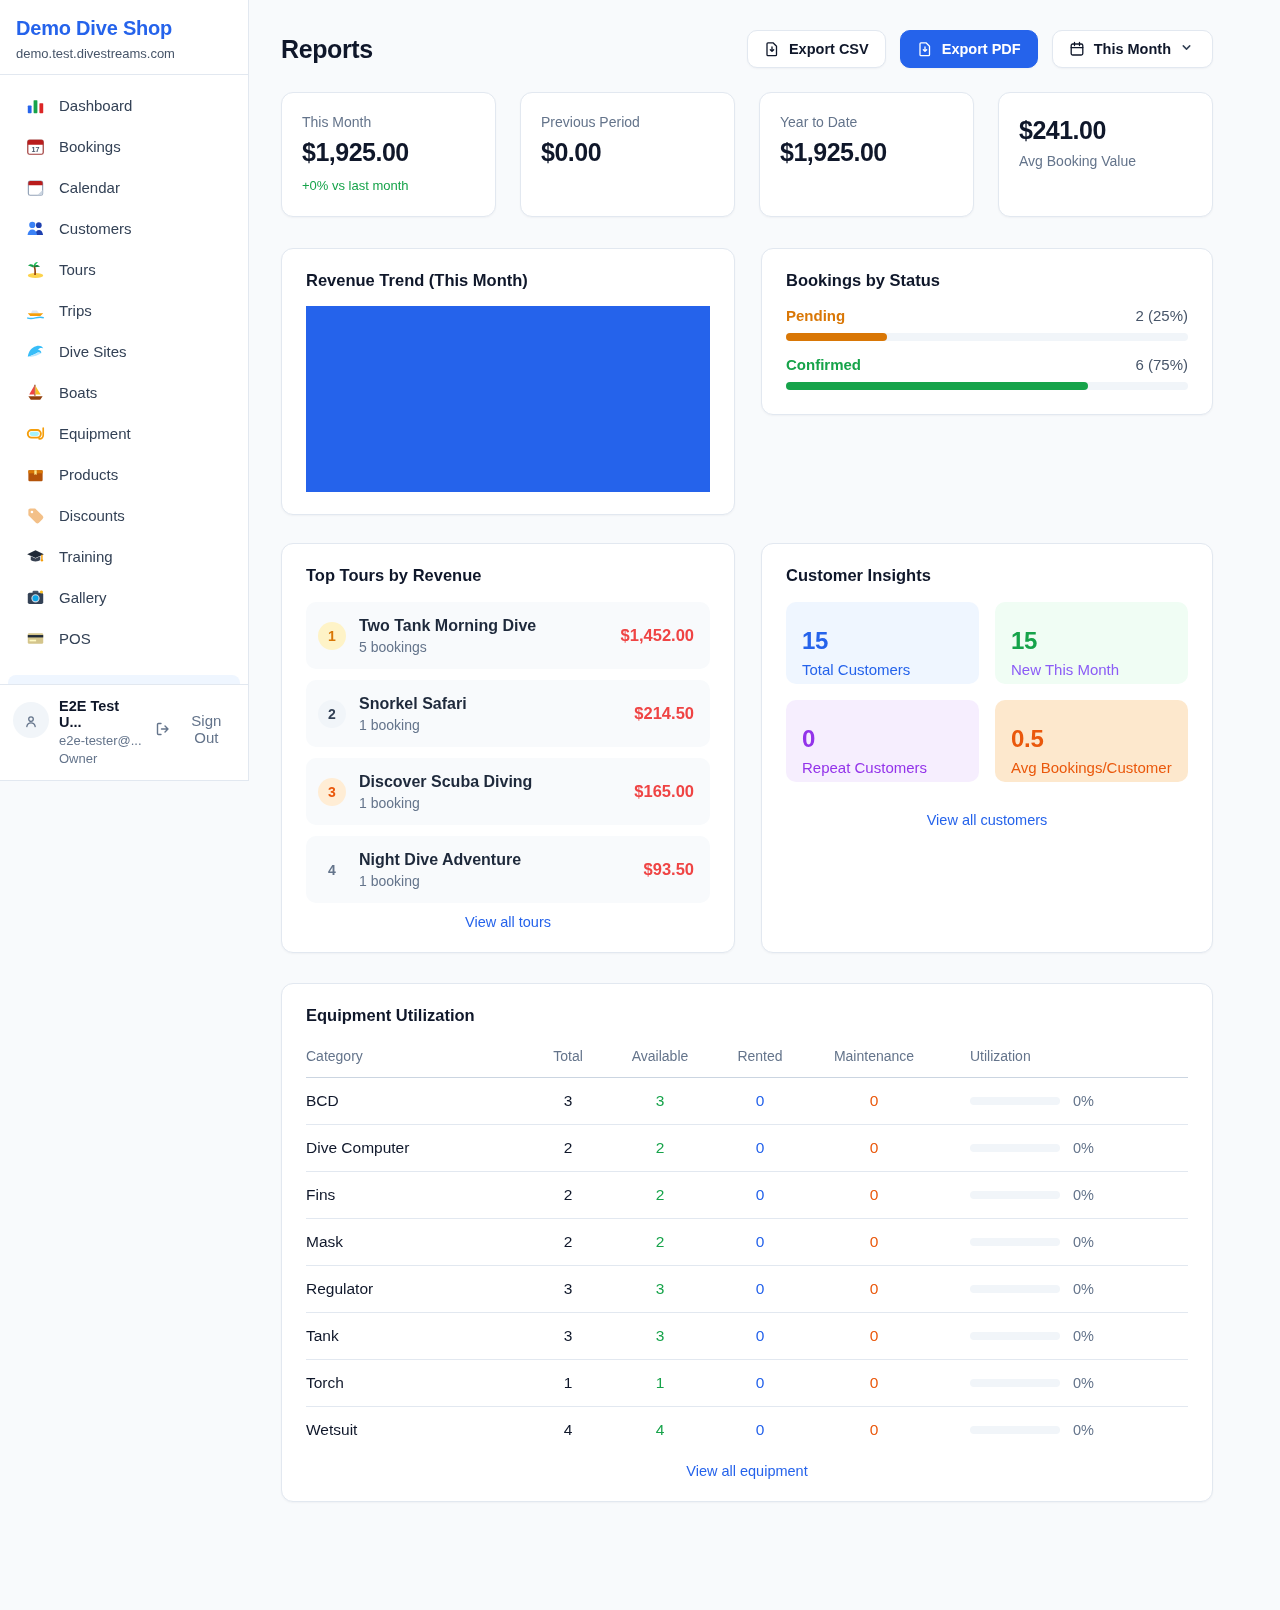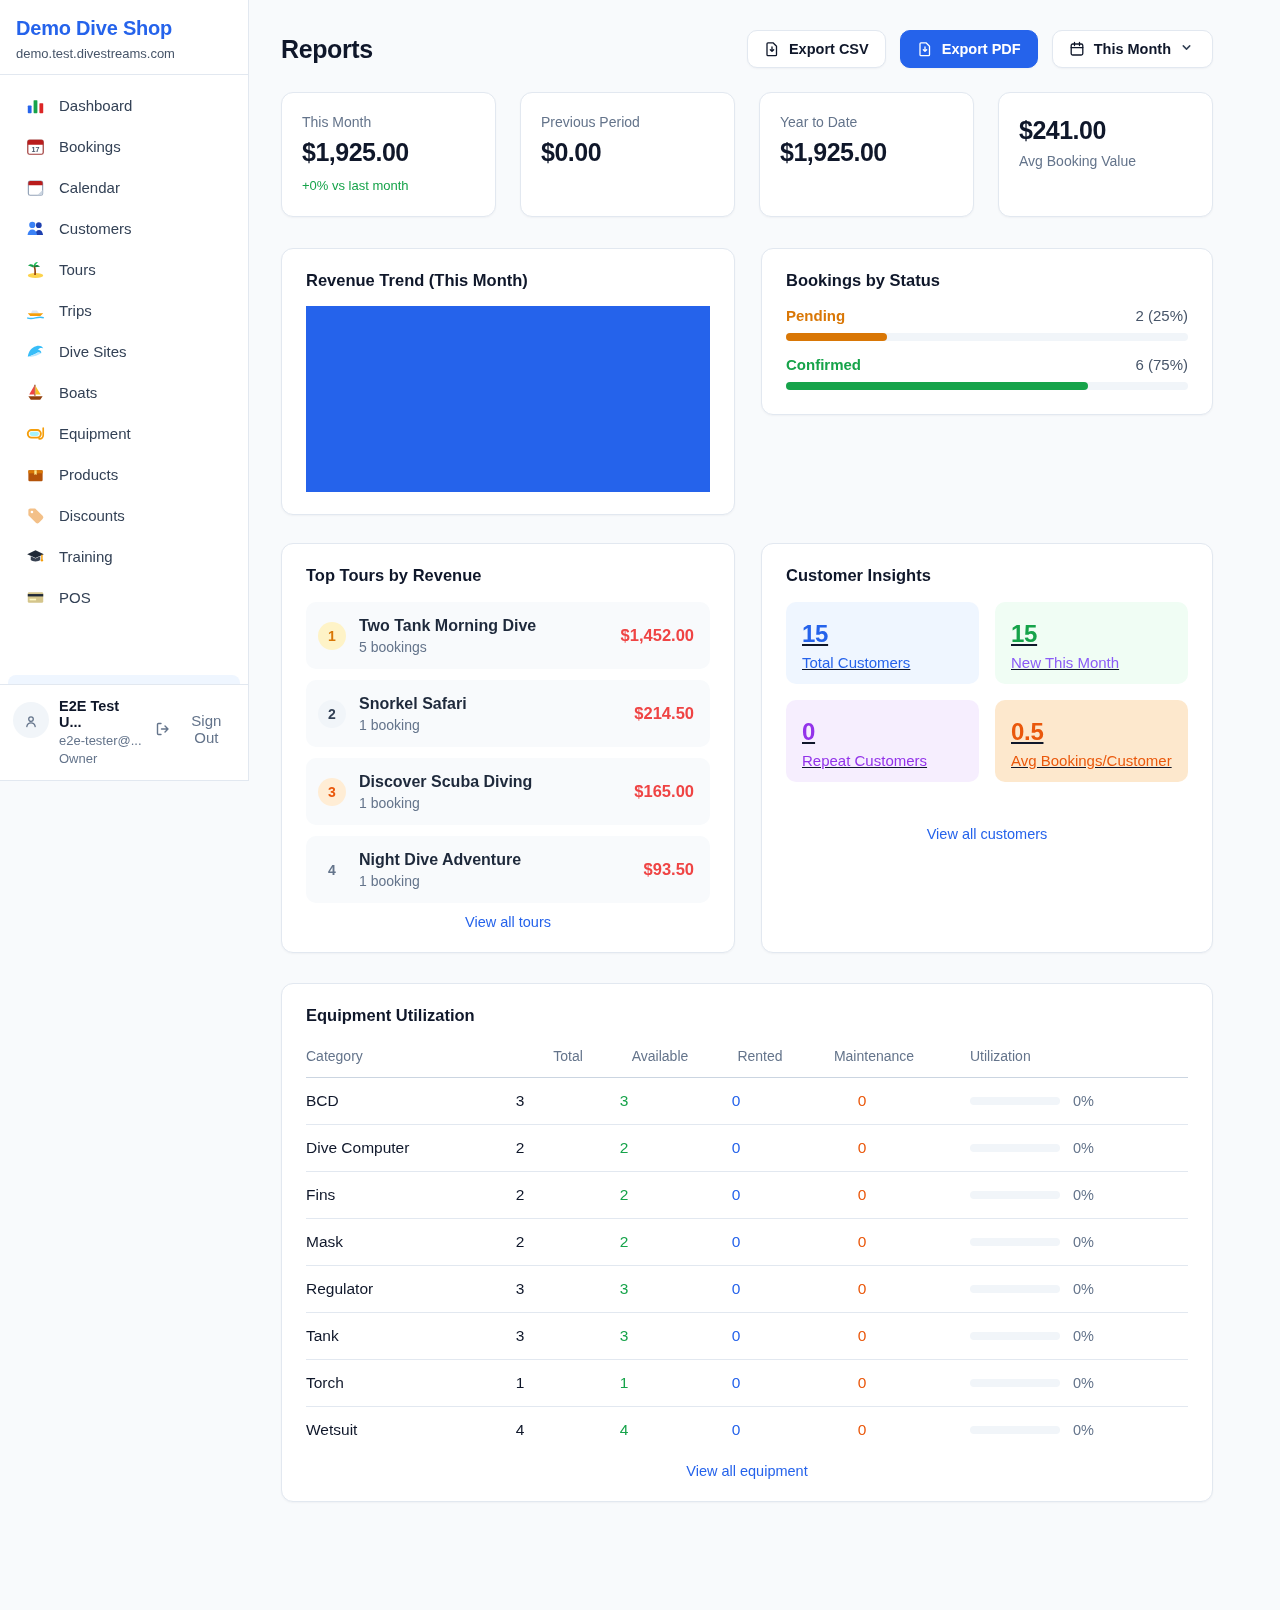--- a/index.html
+++ b/index.html
@@ -105,37 +105,37 @@
   }
   .tour-name { font-size:16px; font-weight:600; color:#1e293b; }
   .tour-sub { font-size:14px; color:#64748b; margin-top:4px; }
   .tour-price { margin-left:auto; font-size:16.5px; font-weight:bold; color:#ef4444; }
   .view-link {
     display:block; text-align:center; color:#2563eb; font-size:14.5px;
     text-decoration:none; margin-top:10px; cursor:pointer;
   }
 
   .insight-tiles { display:grid; grid-template-columns:1fr 1fr; gap:16px; margin-top:17px; }
-  .tile { border-radius:10px; padding:18px 16px; height:82px;text-decoration:underline; }
+  .tile { border-radius:10px; padding:25px 16px; height:82px; }
   .tile-value { font-size:24px; font-weight:bold; letter-spacing:-.3px; }
   .tile-label { font-size:15px; margin-top:6px; }
-  .insights .view-link { margin-top:44px; }
+  .insights .view-link { margin-top:30px; }
 
   
   .equip-card { margin-bottom:44px; }
   .etable { margin-top:15px; }
   .trow {
     display:grid; grid-template-columns:1fr 84px 100px 100px 128px 250px;
     align-items:center;
   }
   .thead {
     color:#64748b; font-size:14px; padding:8px 0 13px;
     border-bottom:1px solid #cbd5e1;
   }
-  .tbody-row { padding:14px 0; border-bottom:1px solid #e2e8f0; font-size:15.5px;gap:12px; }
+  .tbody-row { padding:14px 0; border-bottom:1px solid #e2e8f0; font-size:15.5px; }
   .tbody-row:last-child { border-bottom:none; }
   .c-num { text-align:center; }
   .cat { color:#0f172a; font-weight:500; }
   .avail { color:#16a34a; }
   .rent { color:#2563eb; }
   .maint { color:#ea580c; }
   .util-cell { display:flex; align-items:center; gap:13px; padding-left:32px; }
   .util-track { width:90px; height:8px; border-radius:4px; background:#f1f5f9; }
   .util-fill { height:8px; border-radius:4px; background:#2563eb; }
   .util-pct { color:#64748b; font-size:14.5px; }
@@ -266,20 +266,31 @@
         <div class="nav-item">
           <span class="nav-icon">
             <svg viewBox="0 0 16 16">
               <path d="M1 6l7-3.2L15 6 8 9.2z" fill="#1f2937"></path>
               <path d="M4 7.8v3.2c1.2 1.6 6.8 1.6 8 0V7.8L8 9.6z" fill="#374151"></path>
               <path d="M13.4 6.6v3.8" stroke="#f59e0b" stroke-width="1.2"></path>
               <circle cx="13.4" cy="11.2" r="1" fill="#f59e0b"></circle>
             </svg>
           </span>
           <span>Training</span>
+        </div>
+        <div class="nav-item">
+          <span class="nav-icon">
+            <svg viewBox="0 0 16 16">
+              <rect x="5.5" y="2.4" width="5" height="2.6" rx="1" fill="#475569"></rect>
+              <rect x="1.5" y="3.9" width="13" height="9.6" rx="1.5" fill="#334155"></rect>
+              <circle cx="8" cy="8.7" r="3" fill="#0ea5e9" stroke="#cbd5e1"></circle>
+              <circle cx="13" cy="3.4" r="1.3" fill="#fbbf24"></circle>
+            </svg>
+          </span>
+          <span>Gallery</span>
         </div>
         <div class="nav-item">
           <span class="nav-icon">
             <svg viewBox="0 0 16 16">
               <rect x="1.5" y="3.5" width="13" height="9" rx="1.2" fill="#d4c58b"></rect>
               <rect x="1.5" y="5.1" width="13" height="2" fill="#1f2937"></rect>
               <rect x="3" y="9" width="5.5" height="1.4" fill="#fef9c3"></rect>
             </svg>
           </span>
           <span>POS</span>

